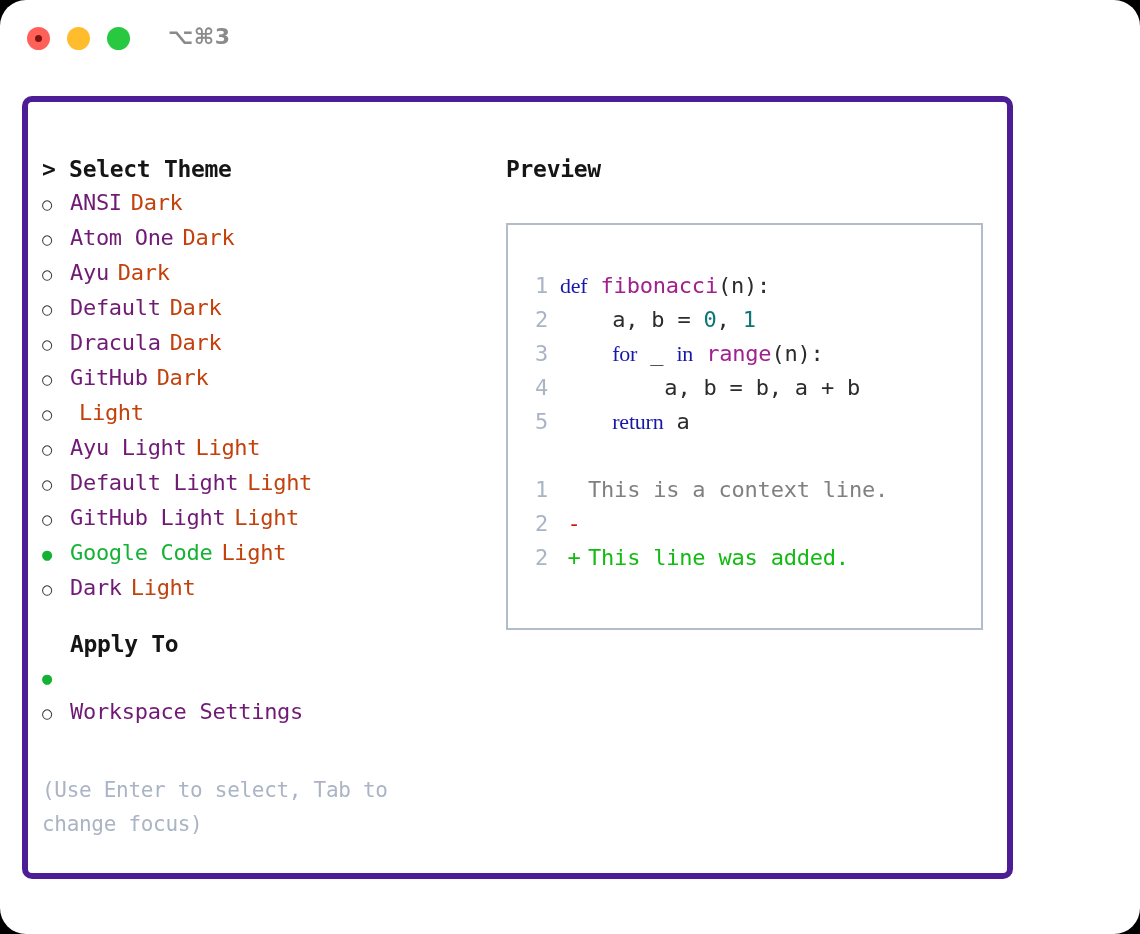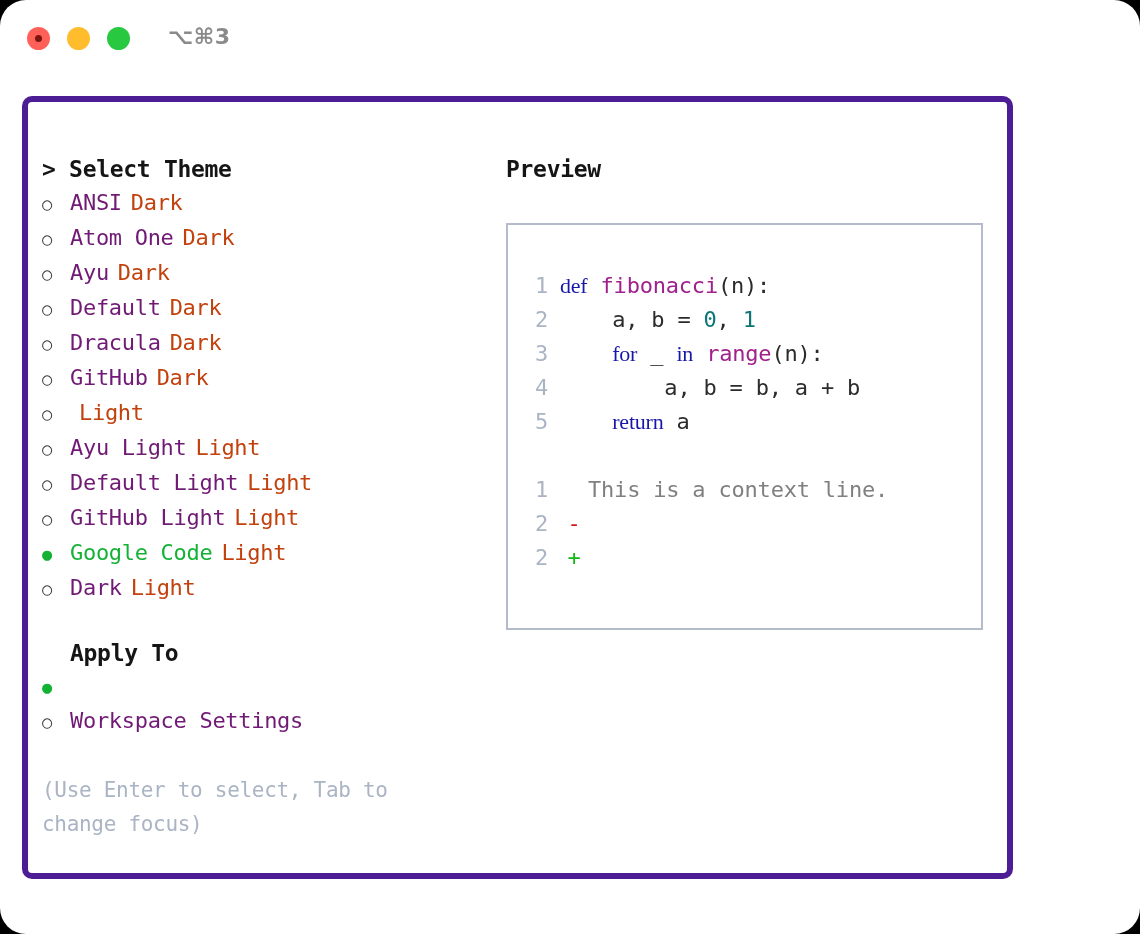--- a/index.html
+++ b/index.html
@@ -109,24 +109,24 @@
     line-height: 34px;
   }
   .option-row.selected .radio-mark { color: #13b235; }
   .option-label { color: #701a75; }
   .option-row.selected .option-label { color: #13b235; text-align: right; }
   .option-tag {
     color: #c2410c;
     margin-left: 9px;
   }
 
-  #apply-group { margin-top: 30px; }
+  #apply-group { margin-top: 21px; }
 
   #hint-text {
-    margin-top: 34px;
+    margin-top: 43px;
     font-size: 21px;
     line-height: 34px;
     color: #aab4c4;
     width: 400px;
     letter-spacing: -0.3px;
   }
 
   
   #preview-column {
     position: absolute;
@@ -236,20 +236,20 @@
           <div id="code-lines">
               <div class="code-line"><span class="line-no">1</span><span class="code-text"><span class="tok-kw">def</span><span class="tok-plain"> </span><span class="tok-fn">fibonacci</span><span class="tok-plain">(n):</span></span></div>
               <div class="code-line"><span class="line-no">2</span><span class="code-text"><span class="tok-plain">    a, b = </span><span class="tok-num">0</span><span class="tok-plain">, </span><span class="tok-num">1</span></span></div>
               <div class="code-line"><span class="line-no">3</span><span class="code-text"><span class="tok-plain">    </span><span class="tok-kw">for</span><span class="tok-plain"> _ </span><span class="tok-kw">in</span><span class="tok-plain"> </span><span class="tok-fn">range</span><span class="tok-plain">(n):</span></span></div>
               <div class="code-line"><span class="line-no">4</span><span class="code-text"><span class="tok-plain">        a, b = b, a + b</span></span></div>
               <div class="code-line"><span class="line-no">5</span><span class="code-text"><span class="tok-plain">    </span><span class="tok-kw">return</span><span class="tok-plain"> a</span></span></div>
             </div>
           <div id="diff-area">
               <div class="diff-line diff-context"><span class="line-no">1</span><span class="diff-sign"> </span><span class="diff-text">This is a context line.</span></div>
               <div class="diff-line diff-del"><span class="line-no">2</span><span class="diff-sign">-</span></div>
-              <div class="diff-line diff-add"><span class="line-no">2</span><span class="diff-sign">+</span></div>
+              <div class="diff-line diff-add"><span class="line-no">2</span><span class="diff-sign">+</span><span class="diff-text">This line was added.</span></div>
             </div>
         </div>
       </div>
     </div>
 
   </div>
 </div>
 
 </body></html>

